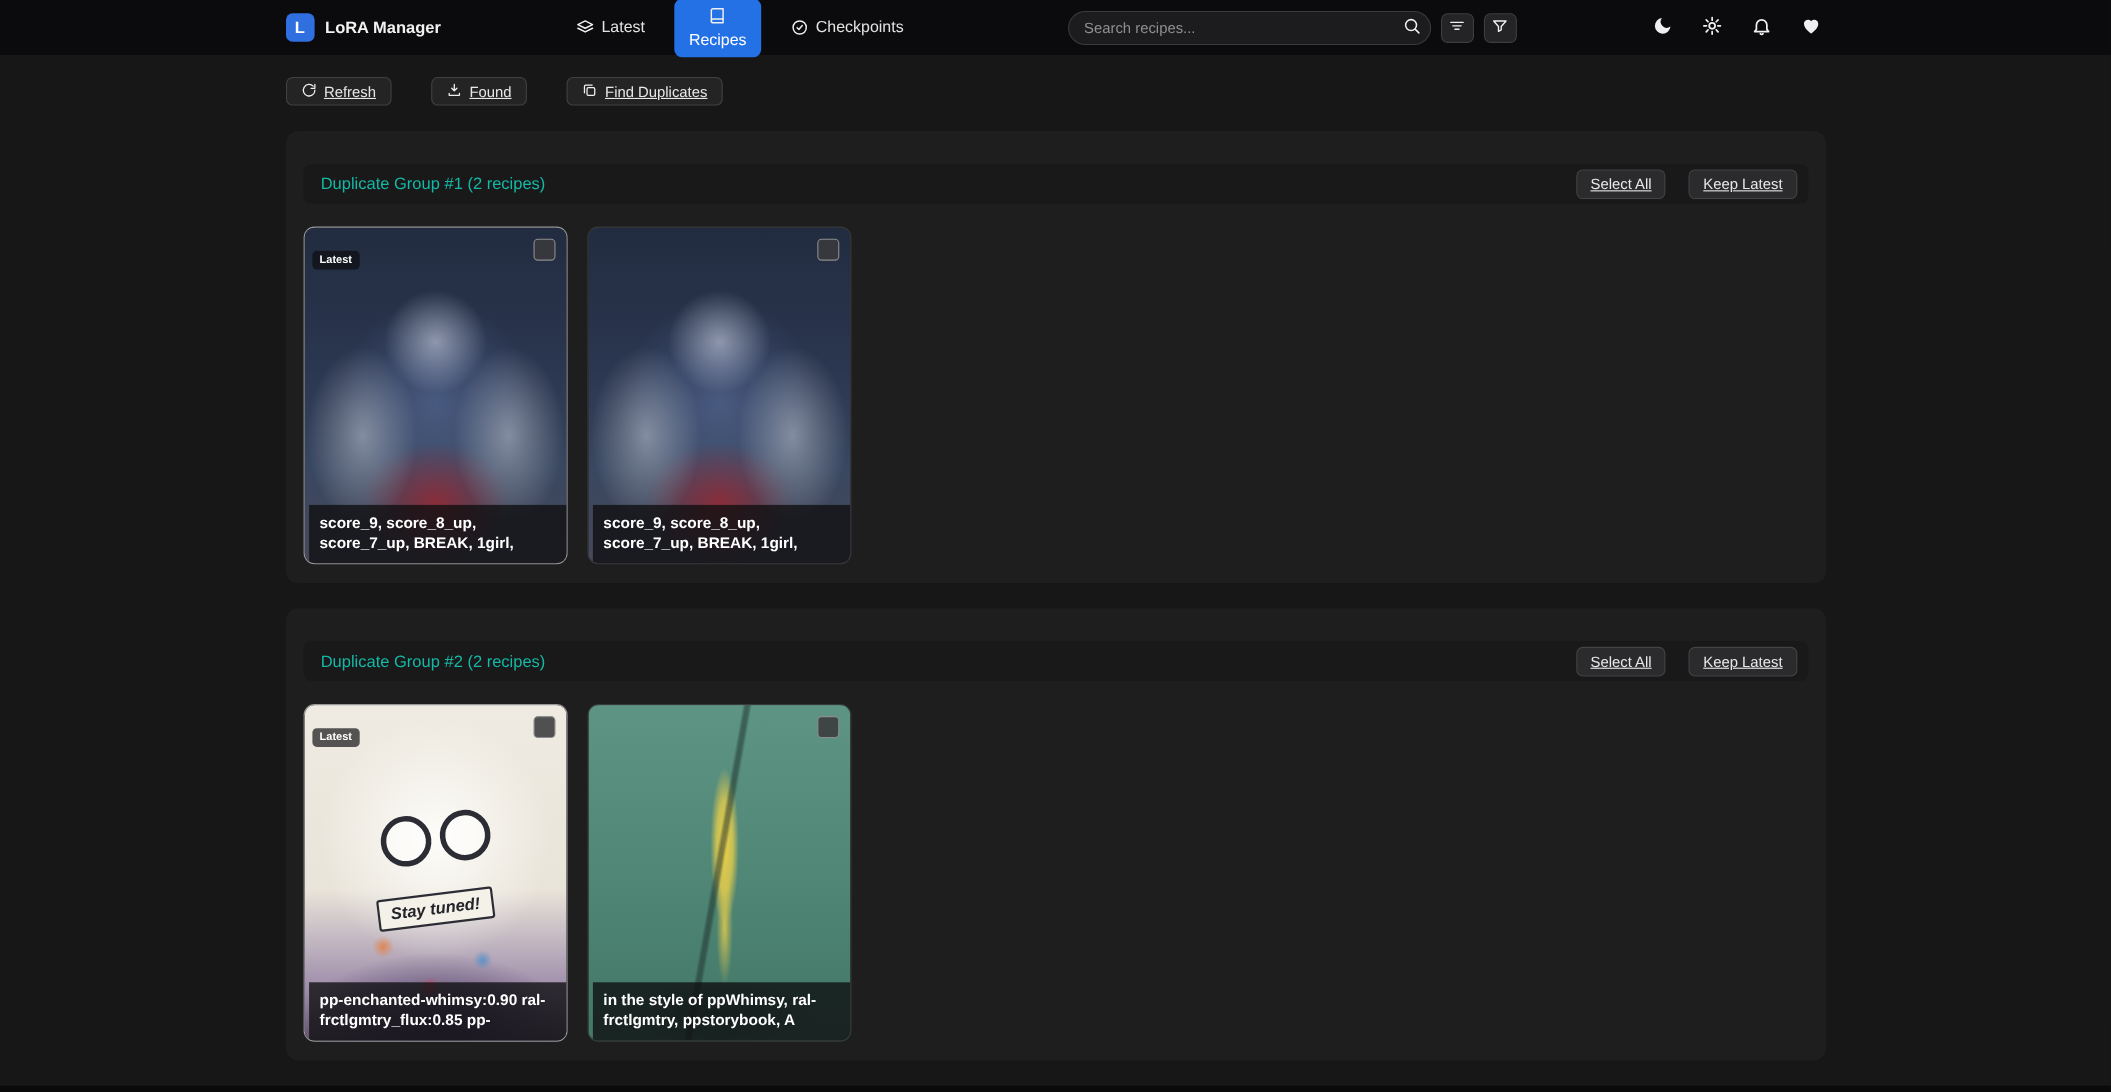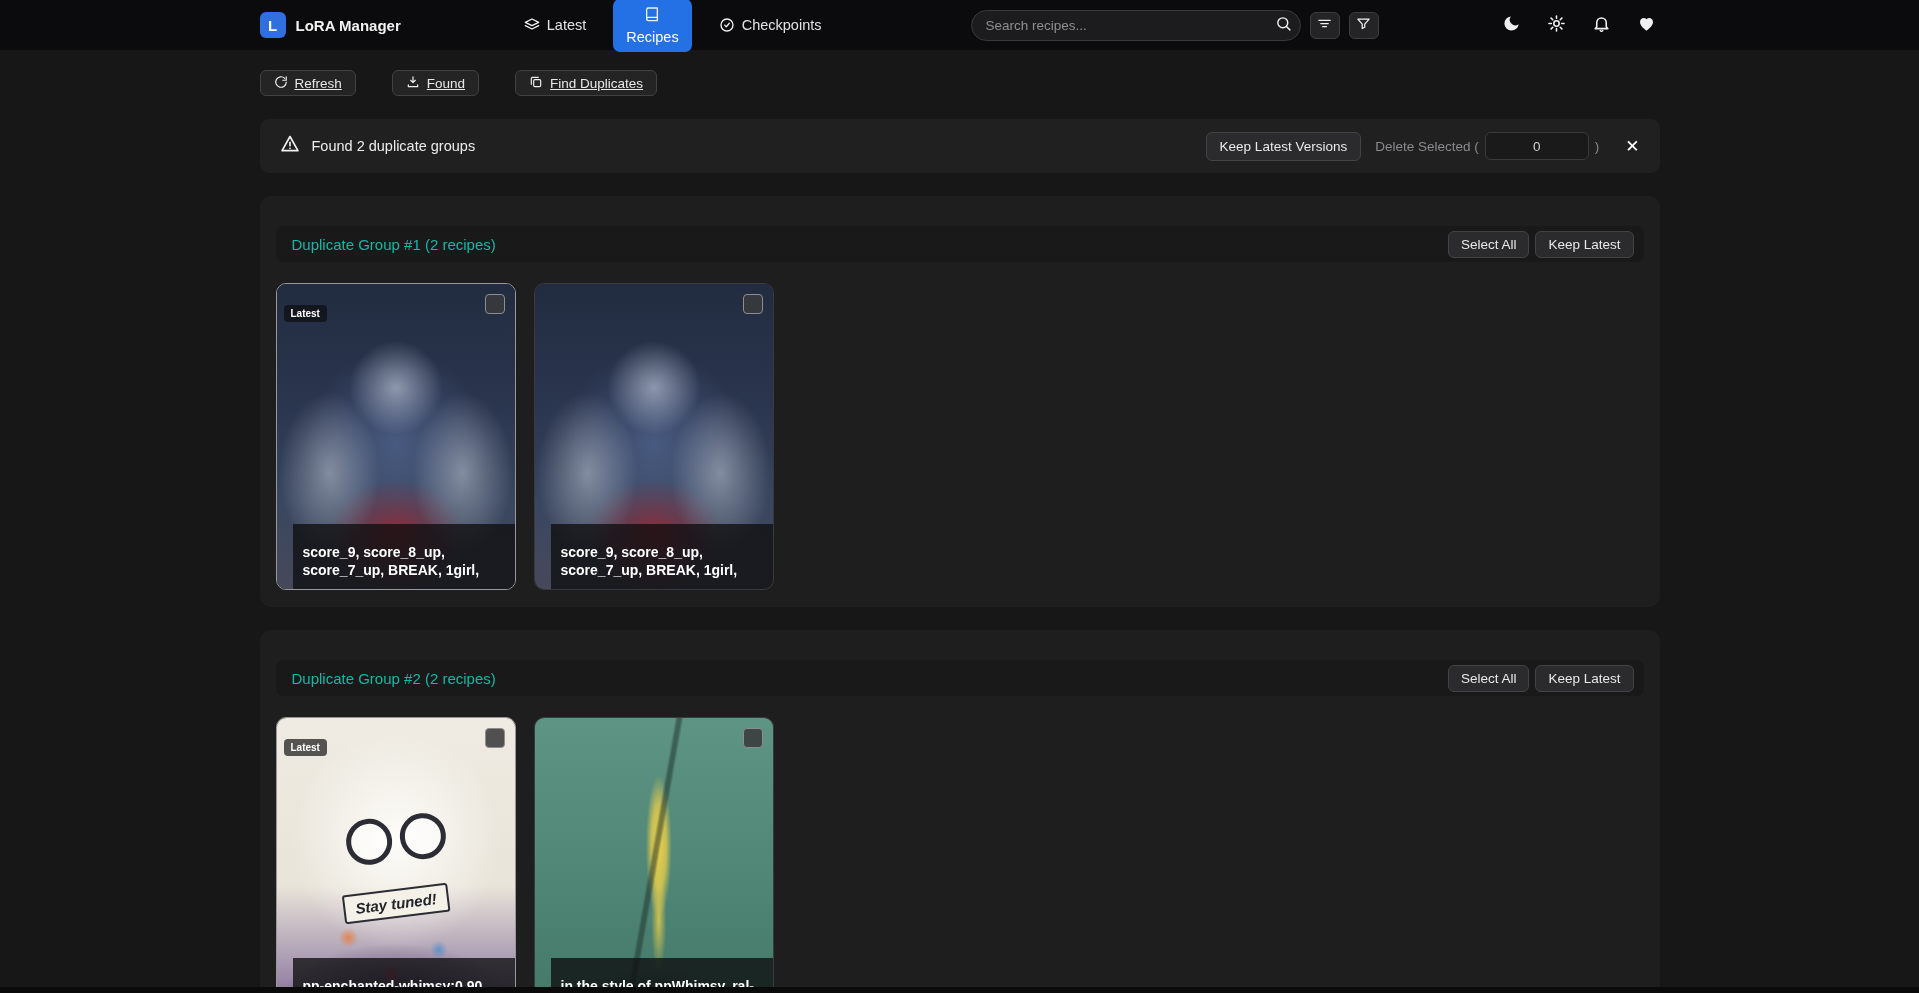--- a/index.html
+++ b/index.html
@@ -78,21 +78,21 @@
   
   .group-panel {
     background:#1e1e1f; border-radius:11px; margin-top:23px;
     padding:30px 16px 17px 16px;
   }
   .group-head {
     height:36px; background:#19191a; border-radius:7px;
     display:flex; align-items:center; padding:0 10px 0 16px;
   }
   .group-title { font-size:15px; color:#14b8a6; }
-  .group-head-actions { margin-left:auto; display:flex; gap:6px; }
+  .group-head-actions { margin-left:auto; display:flex; gap:21px;text-decoration:underline; }
   .group-btn {
     background:#2b2b2d; border:1px solid #434345; border-radius:6px;
     color:#e8e8e8; font-size:13.5px; padding:5px 12px; cursor:pointer;
     font-family:"Liberation Sans", sans-serif;
   }
   .cards-row { display:flex; gap:18px; margin-top:21px; }
 
   .card {
     width:240px; height:307px; border-radius:10px; overflow:hidden; position:relative;
     border:1px solid #3a3a3c; cursor:pointer; flex:0 0 auto; background:#222;
@@ -103,22 +103,22 @@
   .badge {
     position:absolute; top:21px; left:7px; background:rgba(12,12,14,0.68);
     color:#fff; font-size:10px; font-weight:bold; padding:3px 7px; border-radius:4px;
   }
   .badge:empty { display:none; }
   .checkbox {
     position:absolute; top:10px; right:10px; width:20px; height:20px;
     background:rgba(58,58,60,0.88); border:1px solid #8d8d90; border-radius:4px; cursor:pointer;
   }
   .caption {
-    position:absolute; left:16px; right:0; bottom:0;
-    background:rgba(14,14,16,0.78); padding:20px 10px 10px 10px;
+    position:absolute; left:4px; right:0; bottom:0;
+    background:rgba(14,14,16,0.78); padding:8px 10px 10px 10px;
     font-size:14px; font-weight:bold; color:#fff; line-height:1.25;
     word-break:break-word;
   }
 
   
   .art-demon {
     background:
       radial-gradient(circle at 50% 34%, rgba(215,220,235,0.55), rgba(215,220,235,0) 20%),
       radial-gradient(ellipse 30% 38% at 22% 62%, rgba(222,226,236,0.45), transparent 70%),
       radial-gradient(ellipse 30% 38% at 78% 62%, rgba(222,226,236,0.45), transparent 70%),
@@ -284,38 +284,20 @@
       <span>
         <svg width="14" height="14" viewBox="0 0 24 24">
             <rect x="8" y="8" width="12" height="12" rx="2"></rect>
             <path d="M4 16V6a2 2 0 0 1 2-2h10"></path>
           </svg>
       </span>
       <span>Find Duplicates</span>
     </button>
   </div>
 
-  <div class="alert">
-    <span>
-      <svg width="20" height="20" viewBox="0 0 24 24">
-          <path d="M12 3 2.5 20h19L12 3z"></path>
-          <path d="M12 10v4M12 17.2v.2"></path>
-        </svg>
-    </span>
-    <span class="alert-msg">Found 2 duplicate groups</span>
-    <div class="alert-right">
-      <button class="pill-btn">Keep Latest Versions</button>
-      <div class="delete-group">
-        <span>Delete Selected (</span>
-        <input class="count-input" type="text" value="0" style="">
-        <span>)</span>
-      </div>
-      <button class="close-btn">✕</button>
-    </div>
-  </div>
 
   <div class="group-panel">
     <div class="group-head">
       <span class="group-title">Duplicate Group #1 (2 recipes)</span>
       <div class="group-head-actions">
         <button class="group-btn">Select All</button>
         <button class="group-btn">Keep Latest</button>
       </div>
     </div>
     <div class="cards-row">

